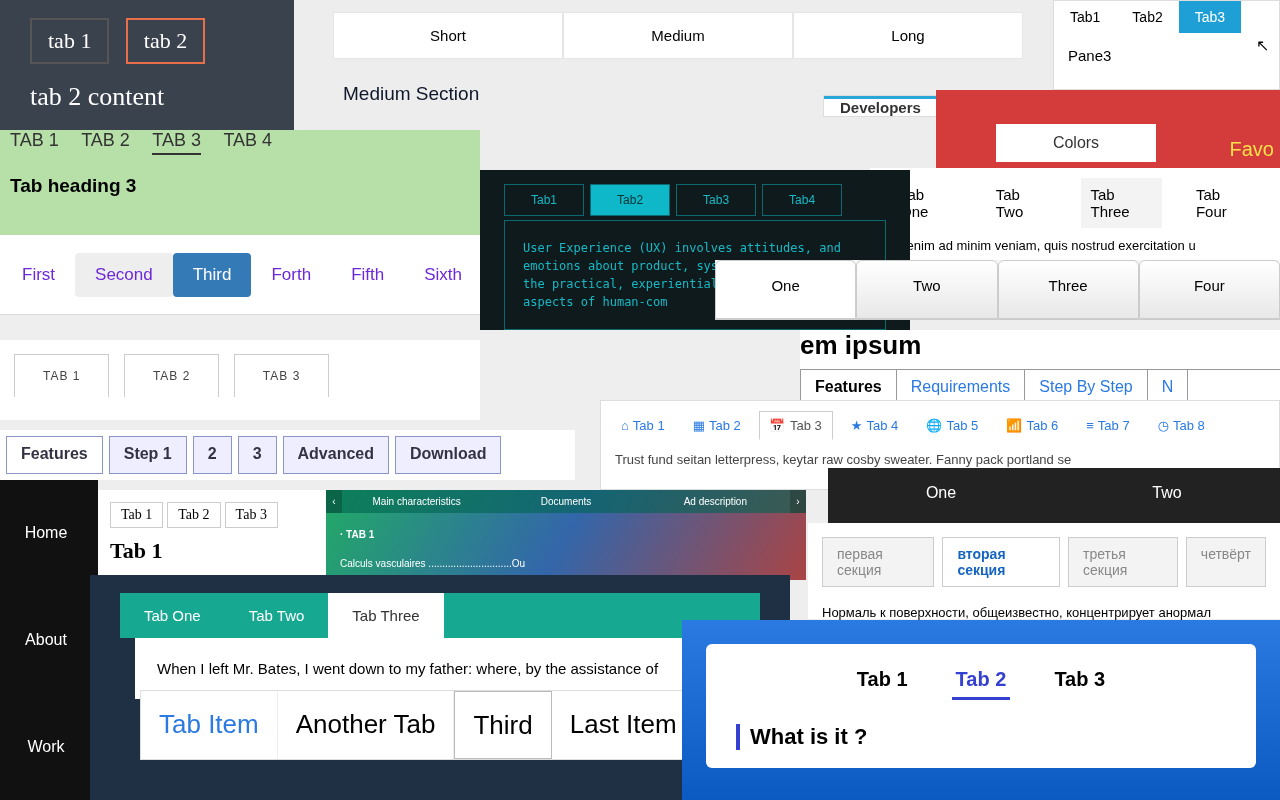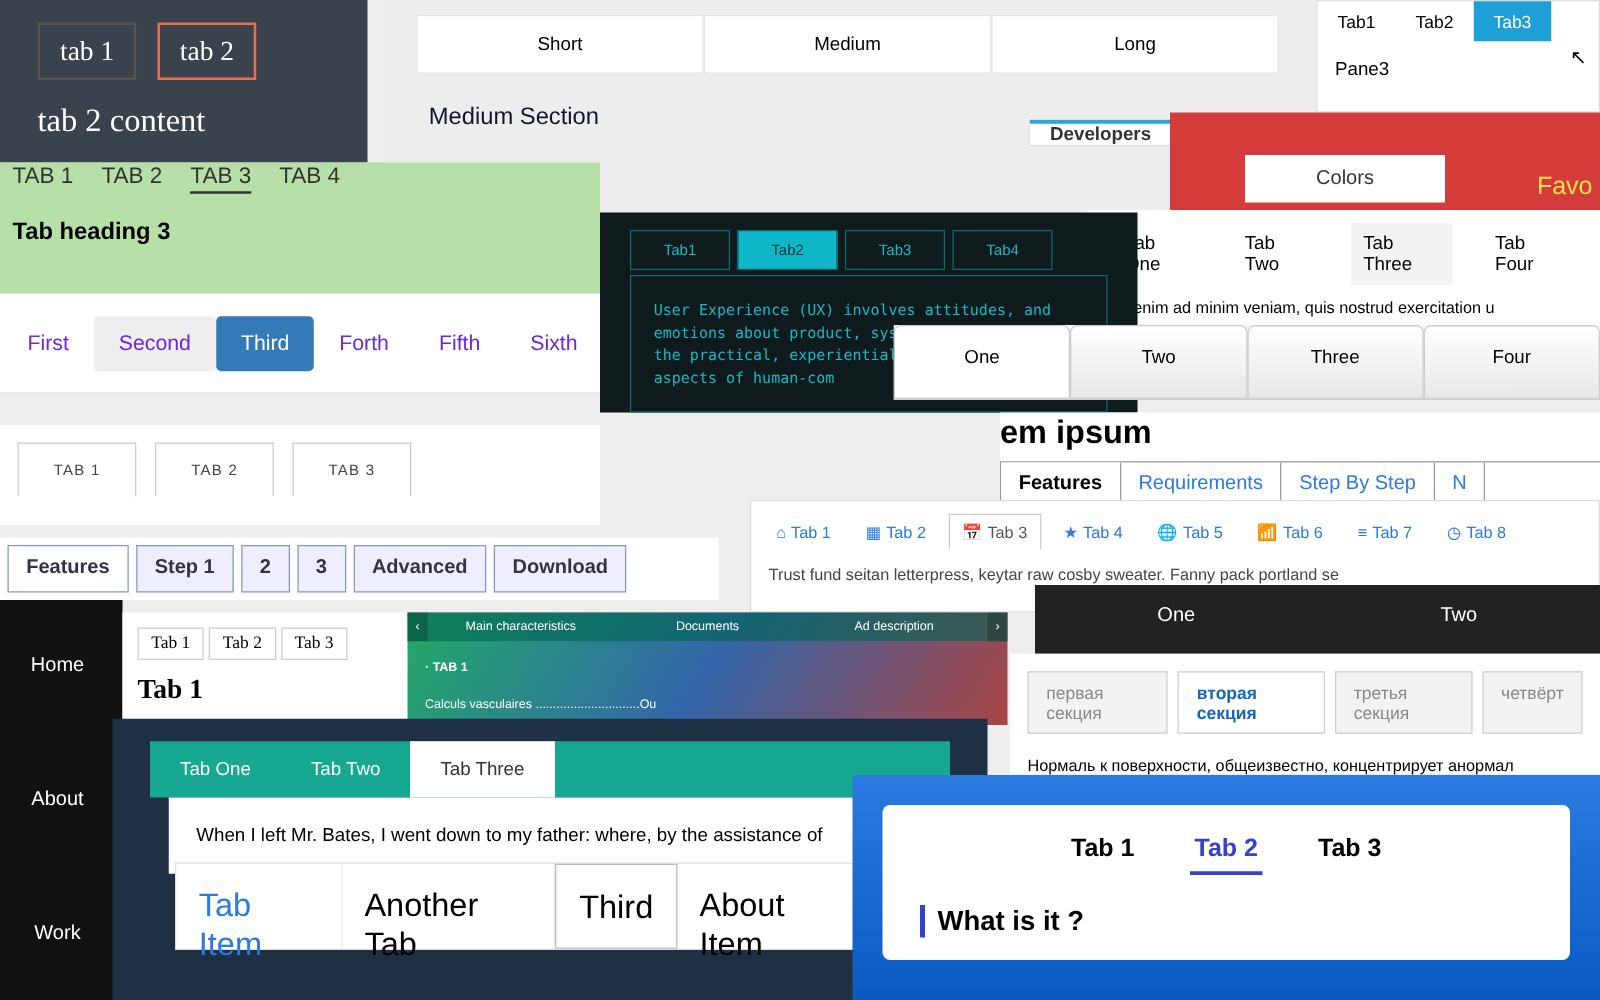--- a/index.html
+++ b/index.html
@@ -333,21 +333,21 @@
     <div class="t">Tab Two</div>
     <div class="t active">Tab Three</div>
   </div>
   <div class="body">When I left Mr. Bates, I went down to my father: where, by the assistance of </div>
 </div>
 
 <div id="I" class="panel">
   <div class="t active">Tab Item</div>
   <div class="t">Another Tab</div>
   <div class="t sel">Third</div>
-  <div class="t">About Item</div>
+  <div class="t">Last Item</div>
 </div>
 
 <div id="U" class="panel">
   <div class="card">
     <div class="row">
       <div class="t">Tab 1</div>
       <div class="t active">Tab 2</div>
       <div class="t">Tab 3</div>
     </div>
     <h2>What is it ?</h2>

